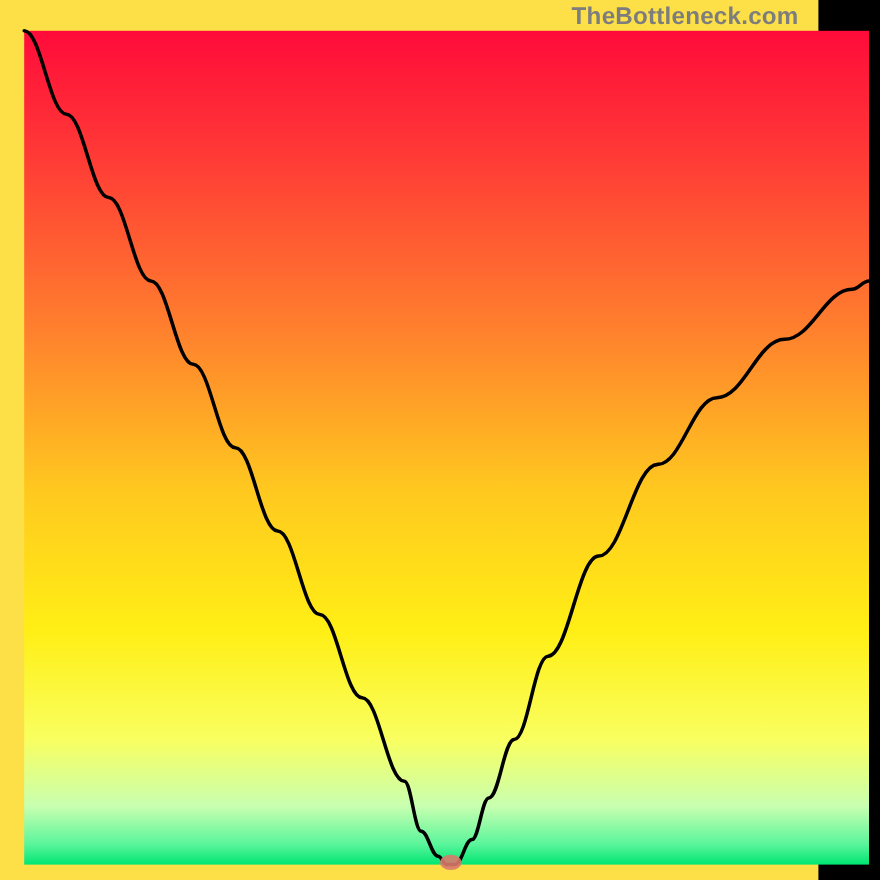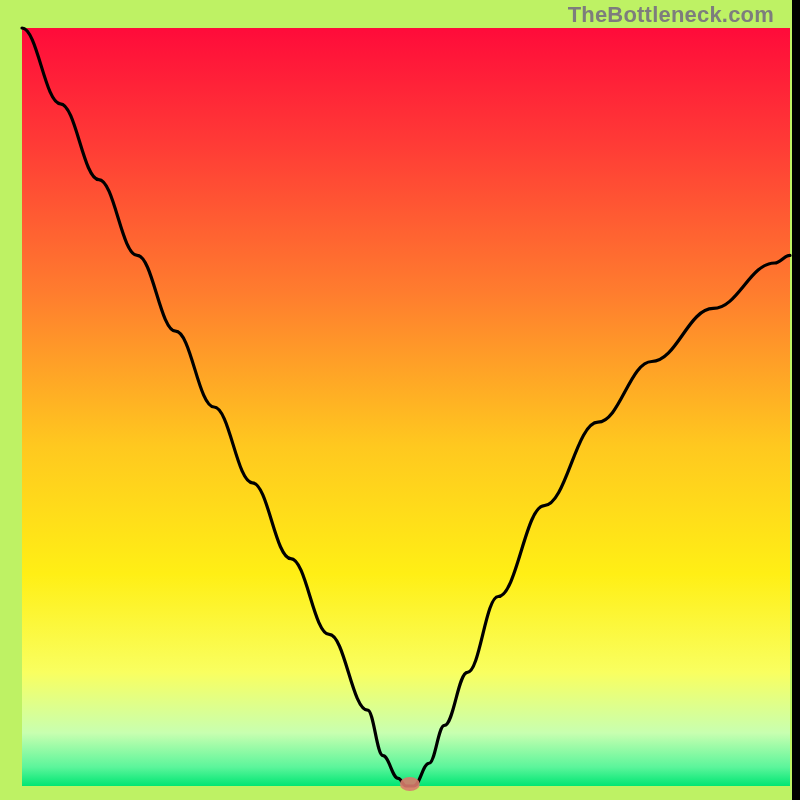--- a/index.html
+++ b/index.html
@@ -8,22 +8,21 @@
     width: 800px;
     height: 800px;
     overflow: hidden;
     background: #000;
     font-family: Arial, Helvetica, sans-serif;
   }
   .frame {
     position: relative;
     width: 744px;
     height: 800px;
-    background: #bef264;
-    padding-left: 48px;
+    background: #fde047;
   }
   .attribution {
     position: absolute;
     top: 2px;
     right: 18px;
     color: #7d7d7d;
     font-size: 22px;
     font-weight: 600;
     letter-spacing: 0.2px;
     user-select: none;

